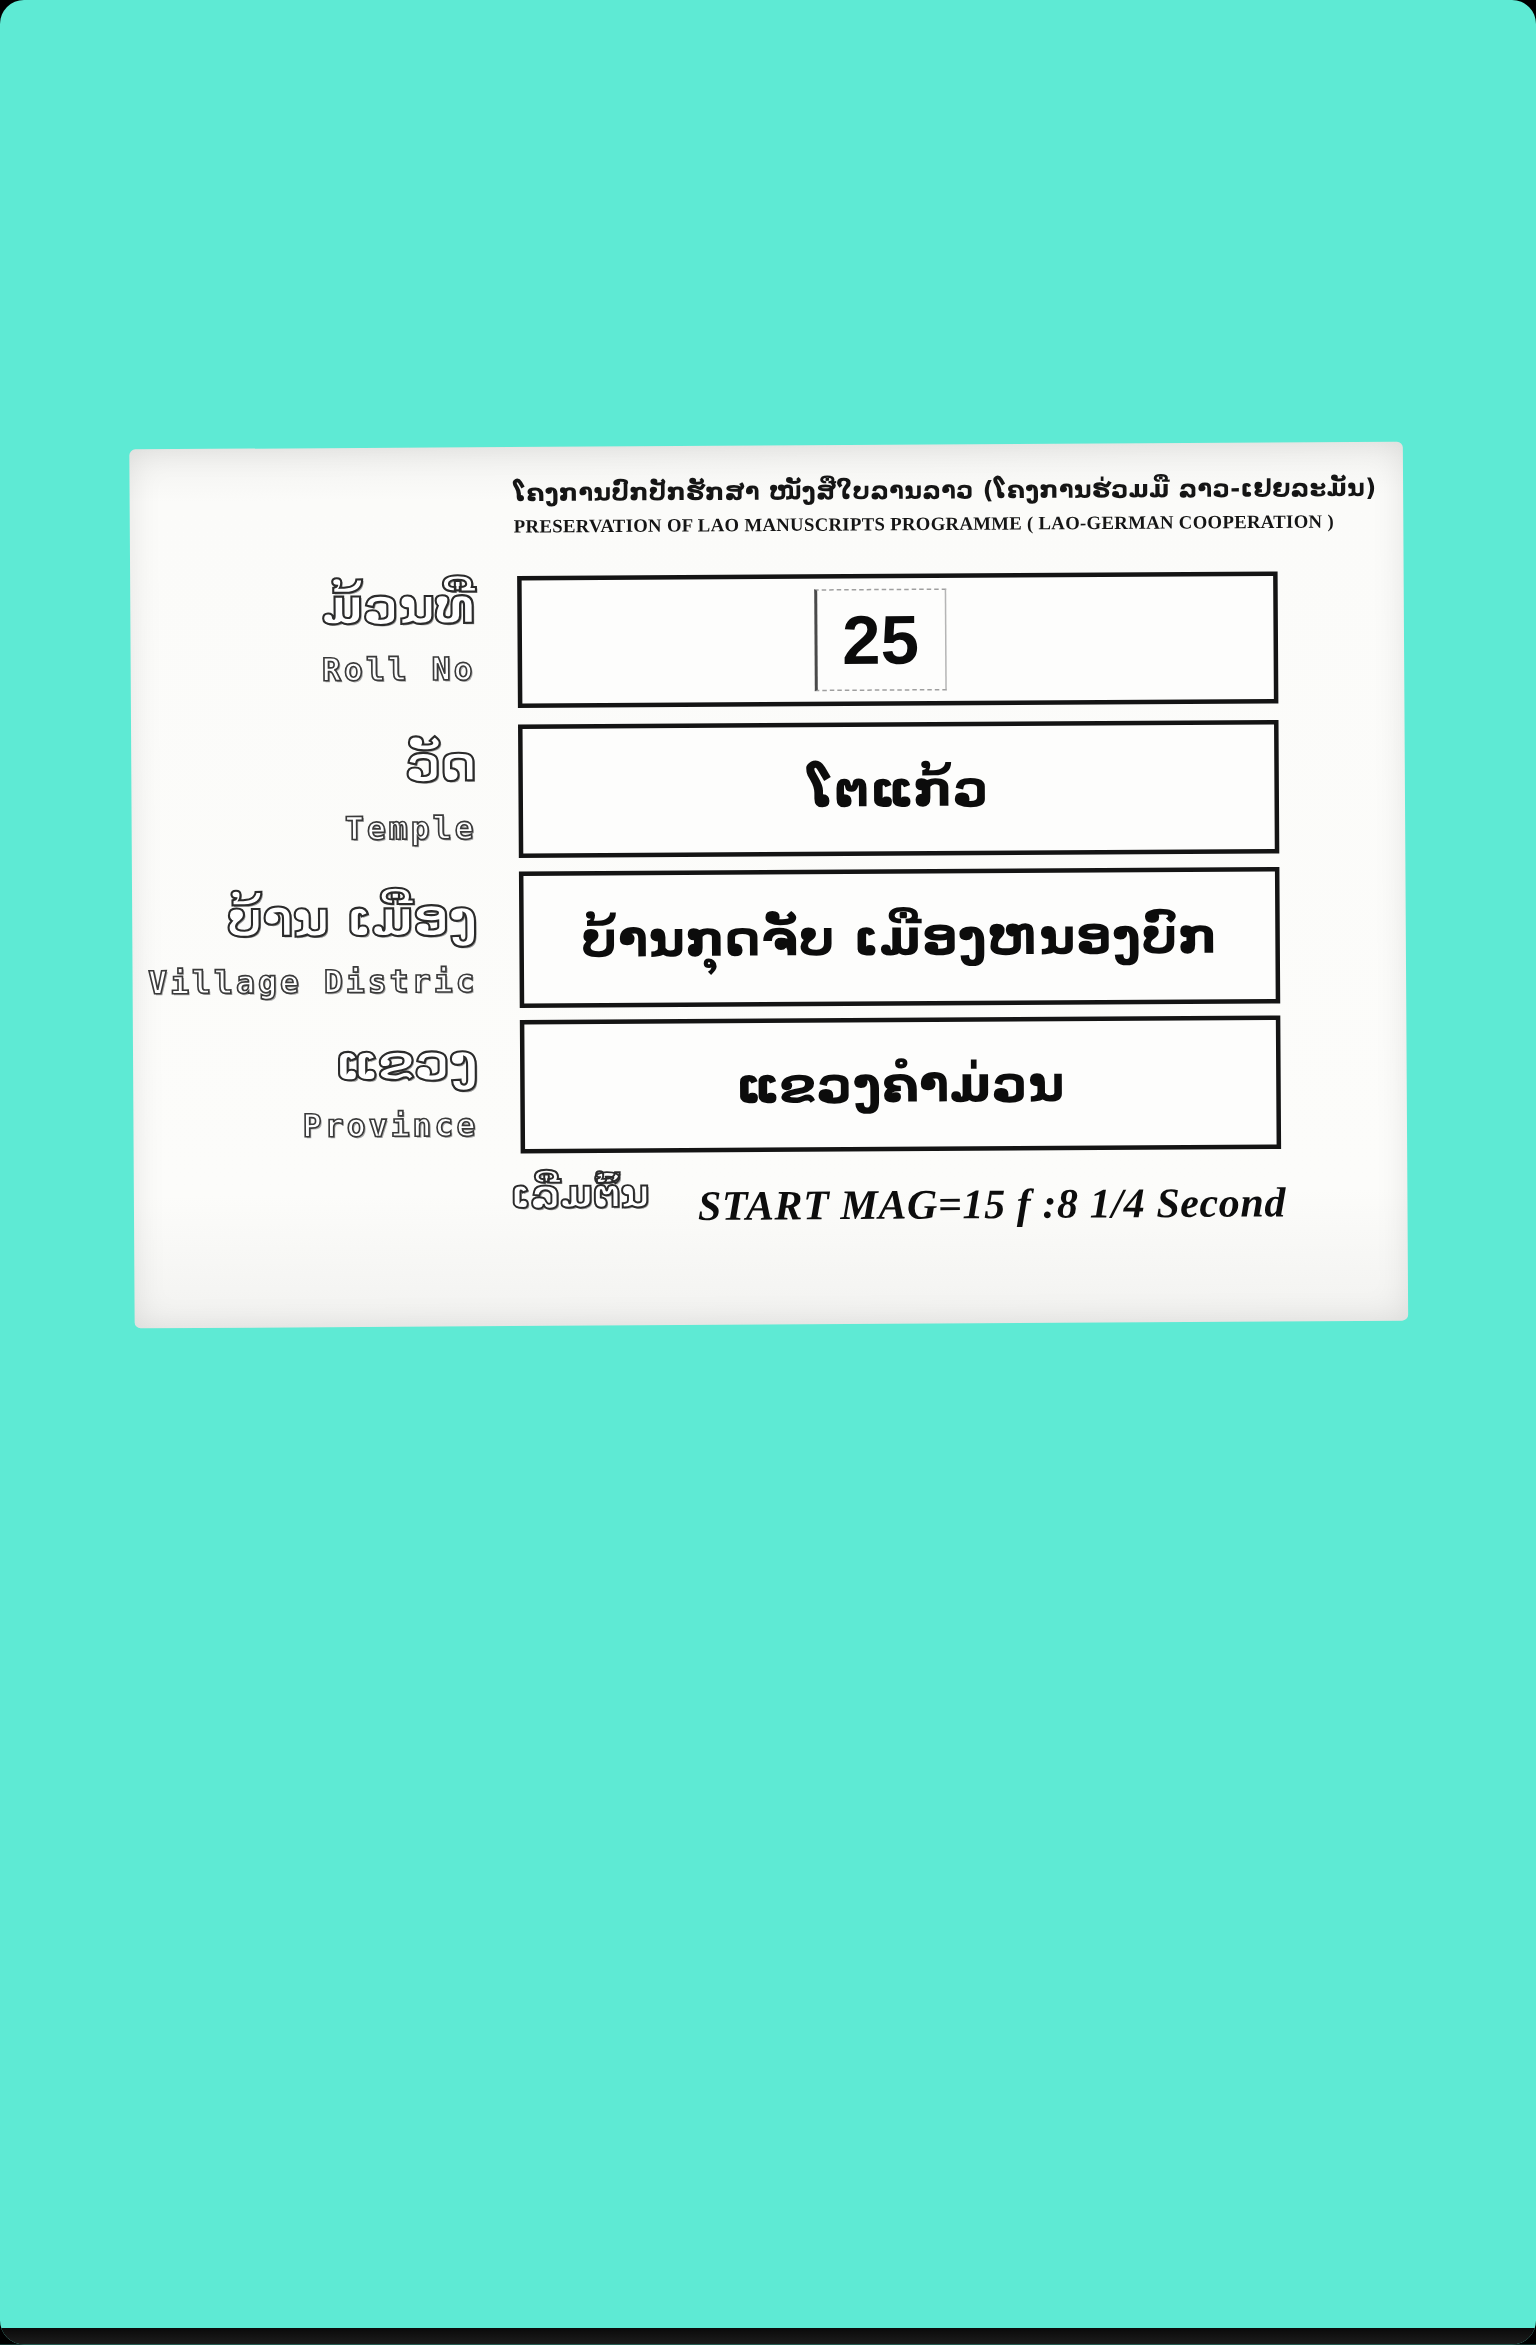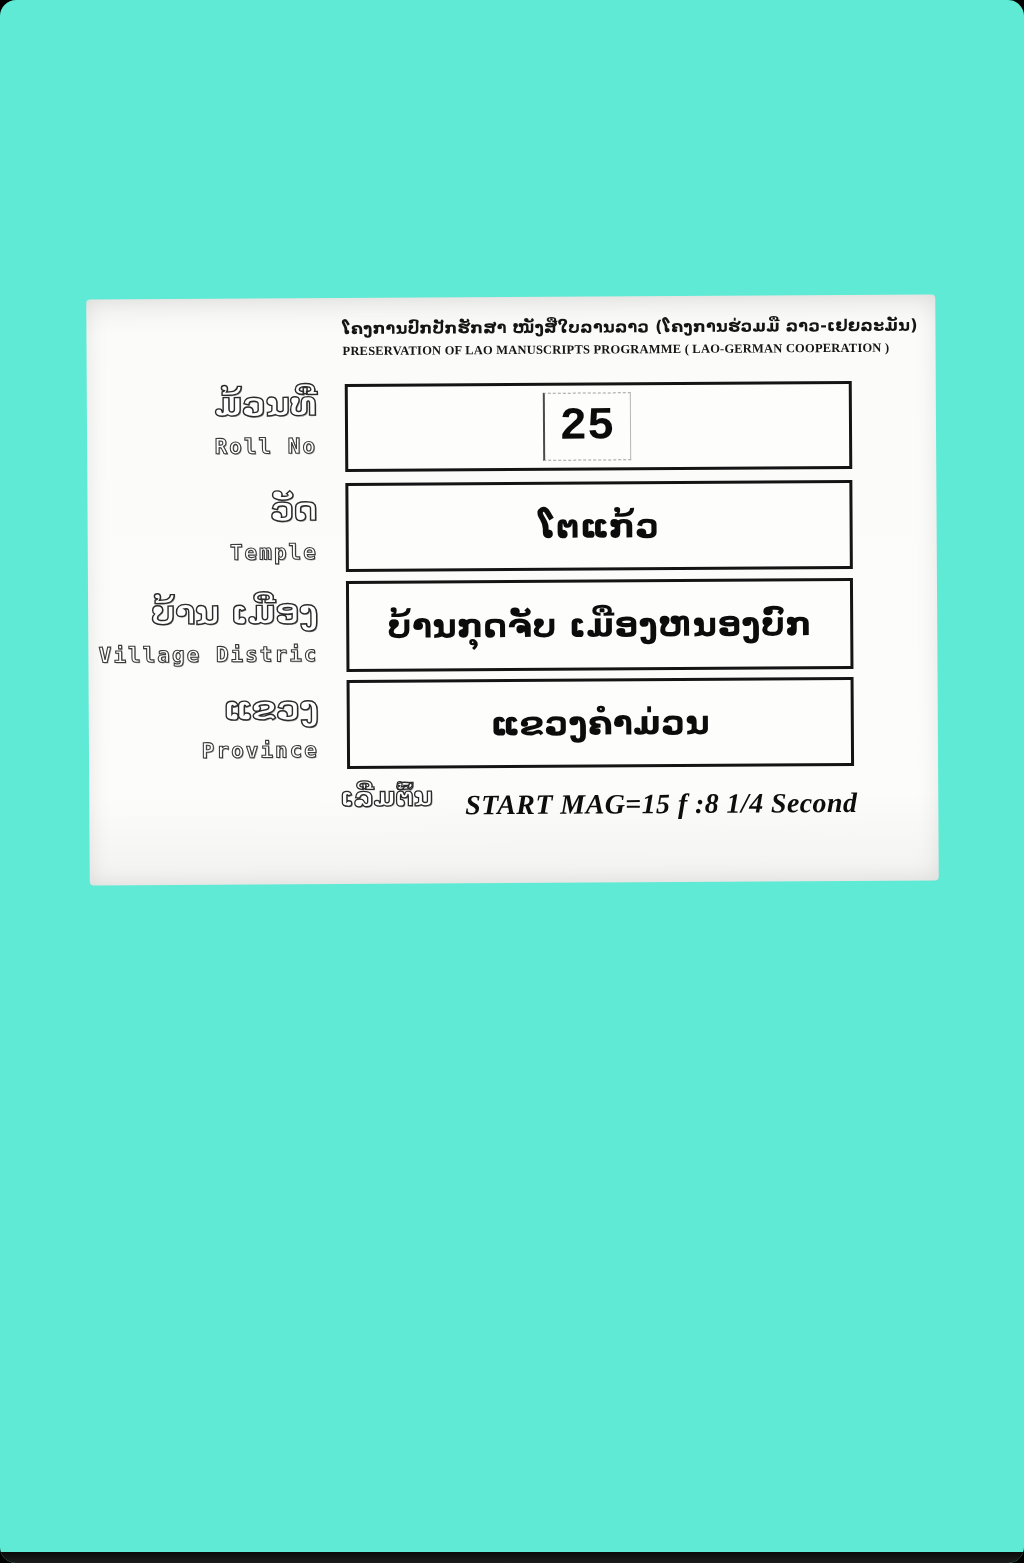--- a/index.html
+++ b/index.html
@@ -52,21 +52,21 @@
   .roll-square {
     width:88px; height:68px; margin-left:-24px; box-sizing:border-box;
     display:flex; align-items:center; justify-content:center;
     border-left:2px solid #4a4a4a;
     border-top:1px dashed #9f9f9f;
     border-bottom:1px dashed #9f9f9f;
     border-right:1px solid #b5b5b5;
     background:#fdfdfc;
   }
   .roll-num {
-    font-family:Liberation Mono, monospace; font-weight:700; font-size:46px; color:#0b0b0b;
+    font-family:Liberation Sans, sans-serif; font-weight:700; font-size:46px; color:#0b0b0b;
   }
   .val { font-weight:700; font-size:33px; color:#0c0c0c; letter-spacing:0.5px; white-space:nowrap; }
   
   .foot-lao {
     position:absolute; left:251px; top:484px; white-space:nowrap;
     font-weight:700; font-size:26px; color:#ffffff;
     -webkit-text-stroke:1.3px #2b2b2b; text-shadow:1px 1px 0 #9a9a9a;
   }
   .foot-start {
     position:absolute; left:376px; top:492px; white-space:nowrap;

